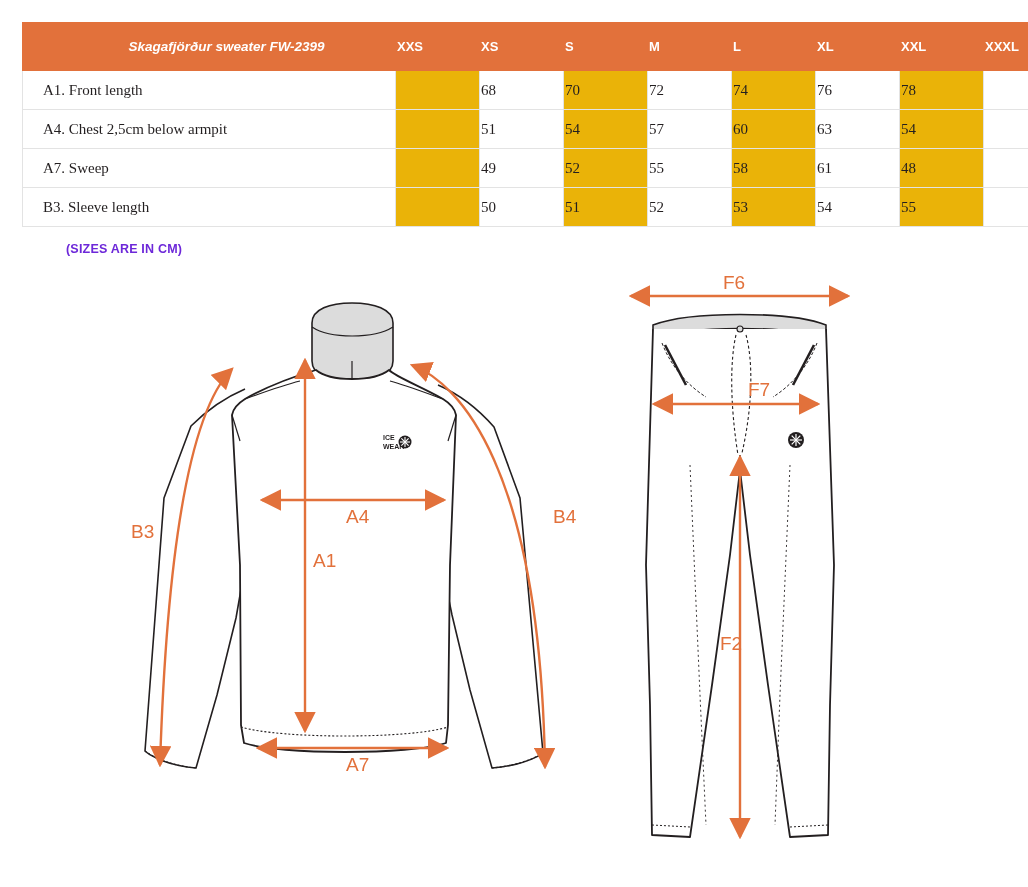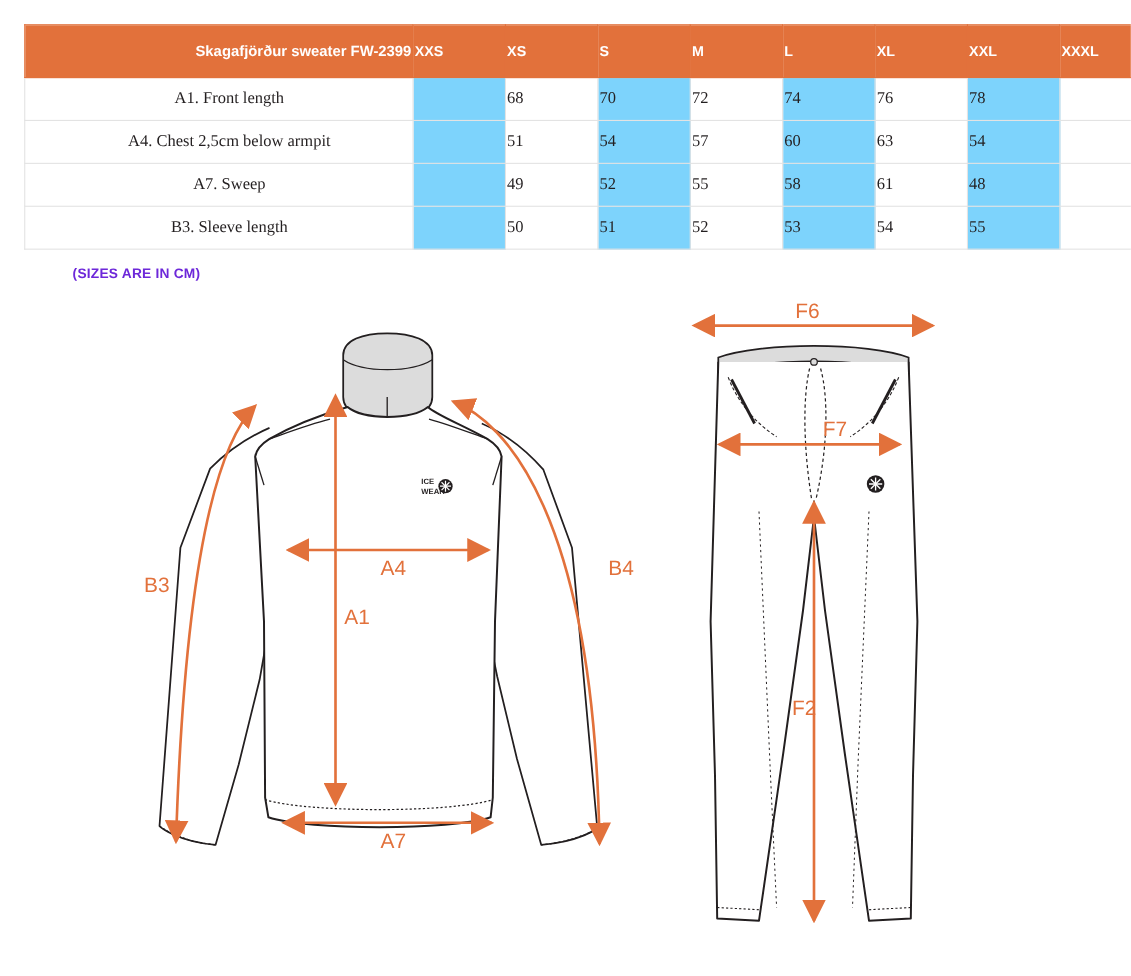--- a/index.html
+++ b/index.html
@@ -38,38 +38,39 @@
   }
   table.size-table thead th {
     background: #e2713b;
     color: #ffffff;
     border: 1px solid #e2713b;
     font-weight: bold;
     font-size: 13px;
     height: 45px;
   }
   table.size-table thead th.label-col {
-    text-align: right;
-    padding-left: 16px;
+    text-align: center;
+    padding-left: 36px;
     font-size: 13.5px;
+    font-style: italic;
   }
   table.size-table td.label-col {
-    text-align: center;
+    text-align: left;
     padding-left: 20px;
     font-family: "Liberation Serif", serif;
     font-size: 15px;
     color: #231f20;
   }
   table.size-table td.val {
     font-family: "Liberation Serif", serif;
     font-size: 15px;
     color: #231f20;
   }
   table.size-table td.shade {
-    background: #7dd3fc;
+    background: #eab308;
   }
   .units {
     position: absolute;
     left: 66px;
     top: 242px;
     color: #6d28d9;
     font-size: 12.5px;
     font-weight: bold;
     letter-spacing: 0.2px;
   }

